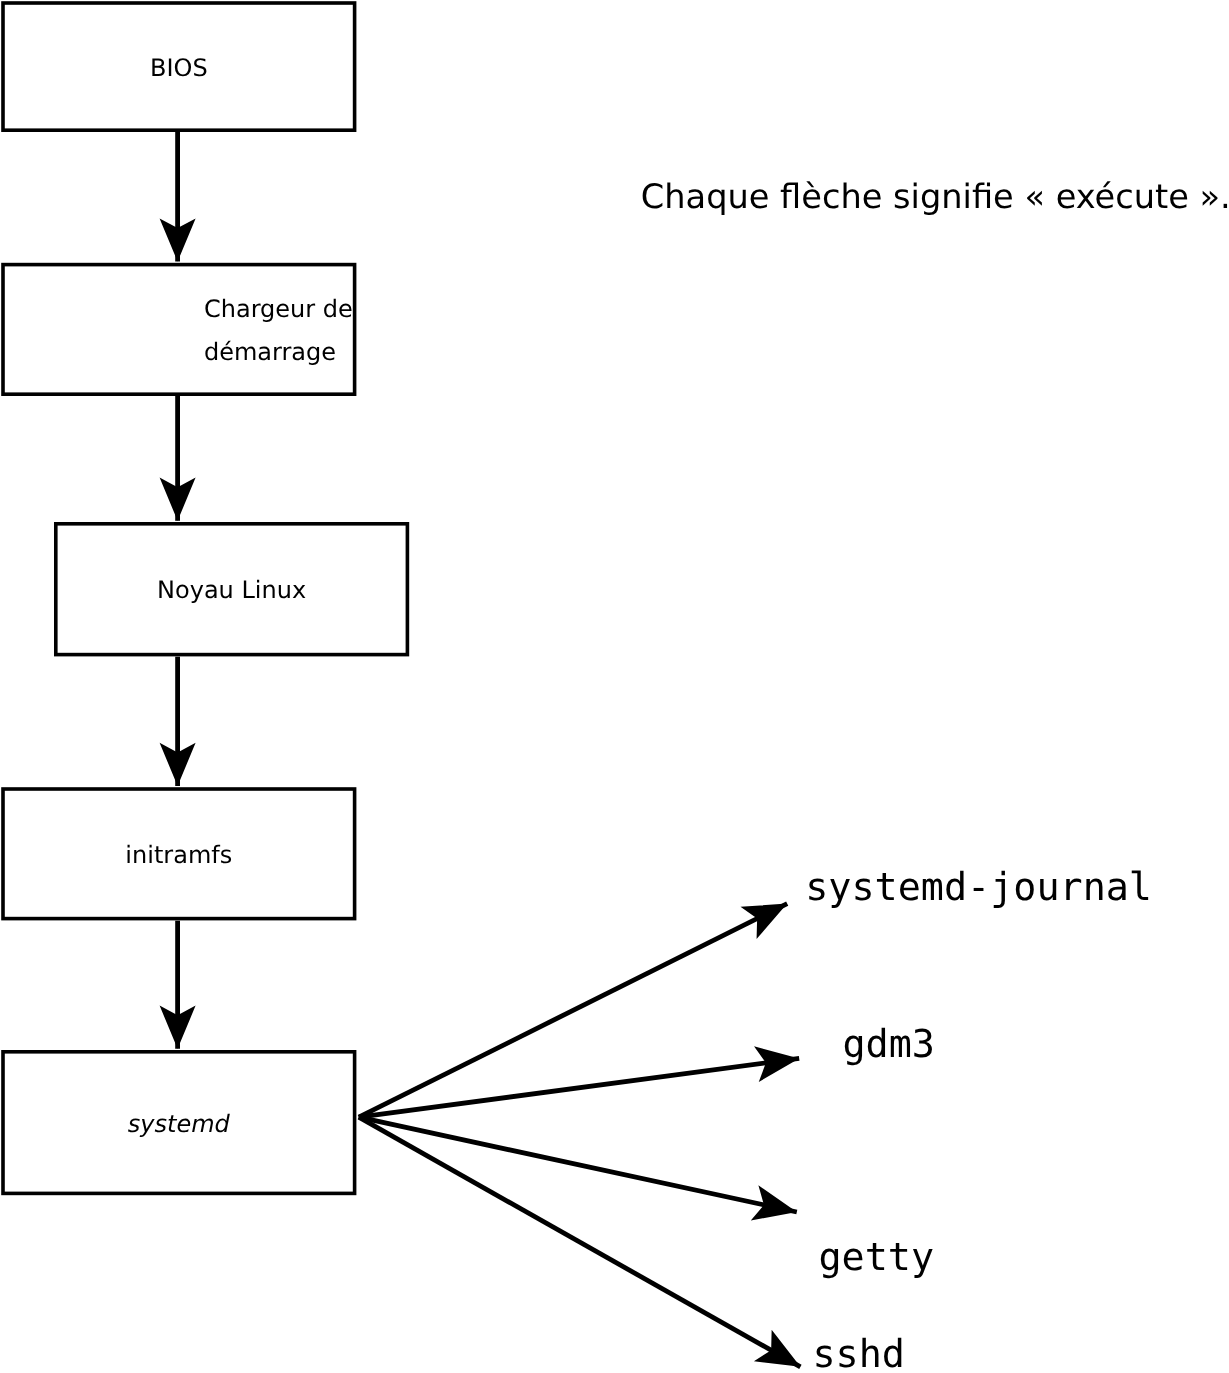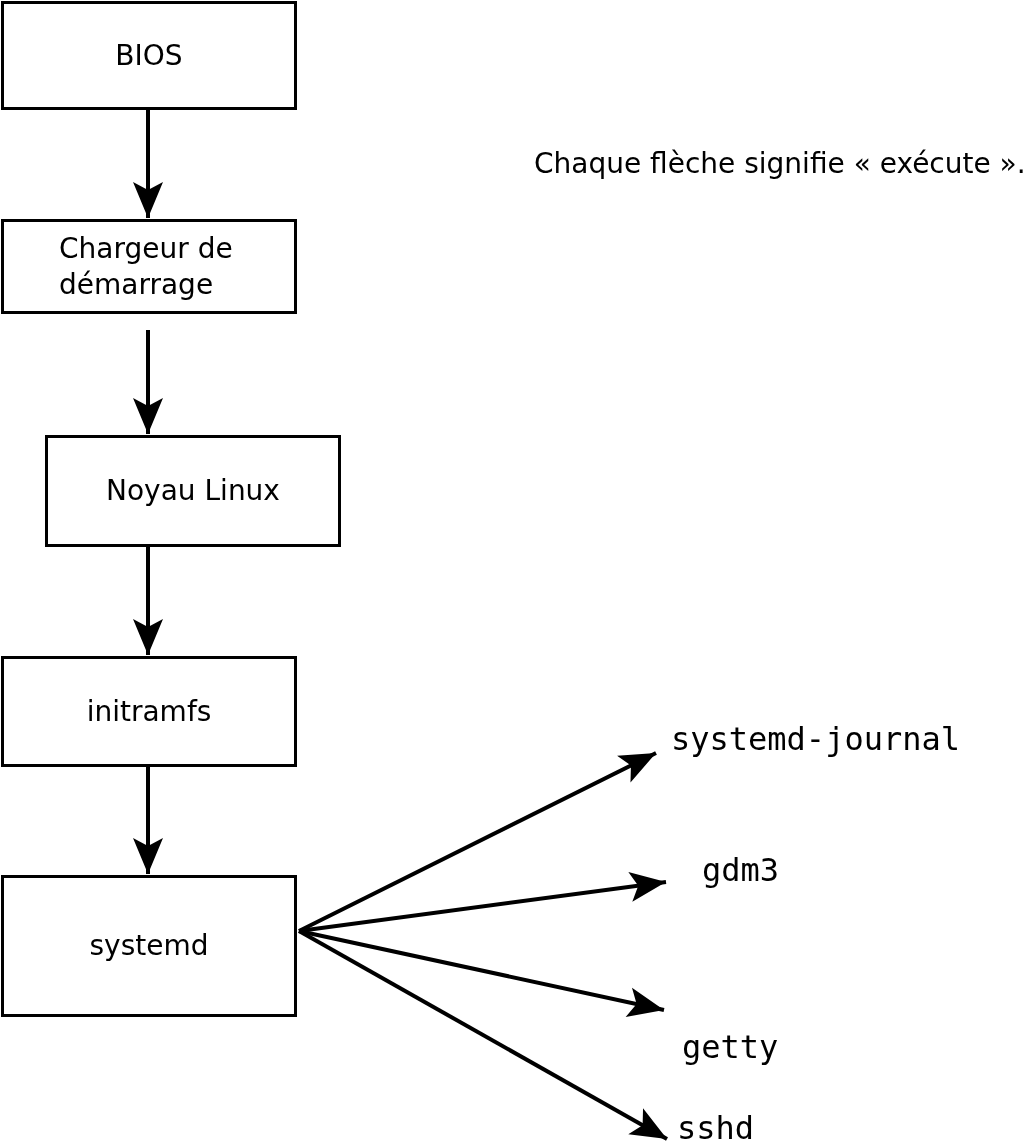--- a/index.html
+++ b/index.html
@@ -31,35 +31,35 @@
   .node {
     position: absolute;
     left: 1px;
     width: 296px;
     border: 3.5px solid #000000;
     background: #ffffff;
     box-sizing: border-box;
     display: flex;
     align-items: center;
     justify-content: center;
-    font-size: 28px;
+    font-size: 20px;
     line-height: 36px;
   }
   .node.left-align {
     justify-content: flex-start;
     padding-left: 55px;
   }
   .node .node-label {
     white-space: pre-line;
   }
   #node-bios       { top: 1px;   height: 109px; }
-  #node-bootloader { top: 219px; height: 95px; }
+  #node-bootloader { top: 219px; height: 111px; justify-content: flex-end; }
   #node-kernel     { top: 435px; height: 112px; margin-left: 44px; }
   #node-initramfs  { top: 656px; height: 111px; }
-  #node-systemd    { top: 875px; height: 142px; }
+  #node-systemd    { top: 875px; height: 121px; font-style: italic; }
   .annotation {
     position: absolute;
     left: 534px;
     top: 147px;
     font-size: 28px;
     line-height: 34px;
     white-space: nowrap;
   }
   .child-label {
     position: absolute;

